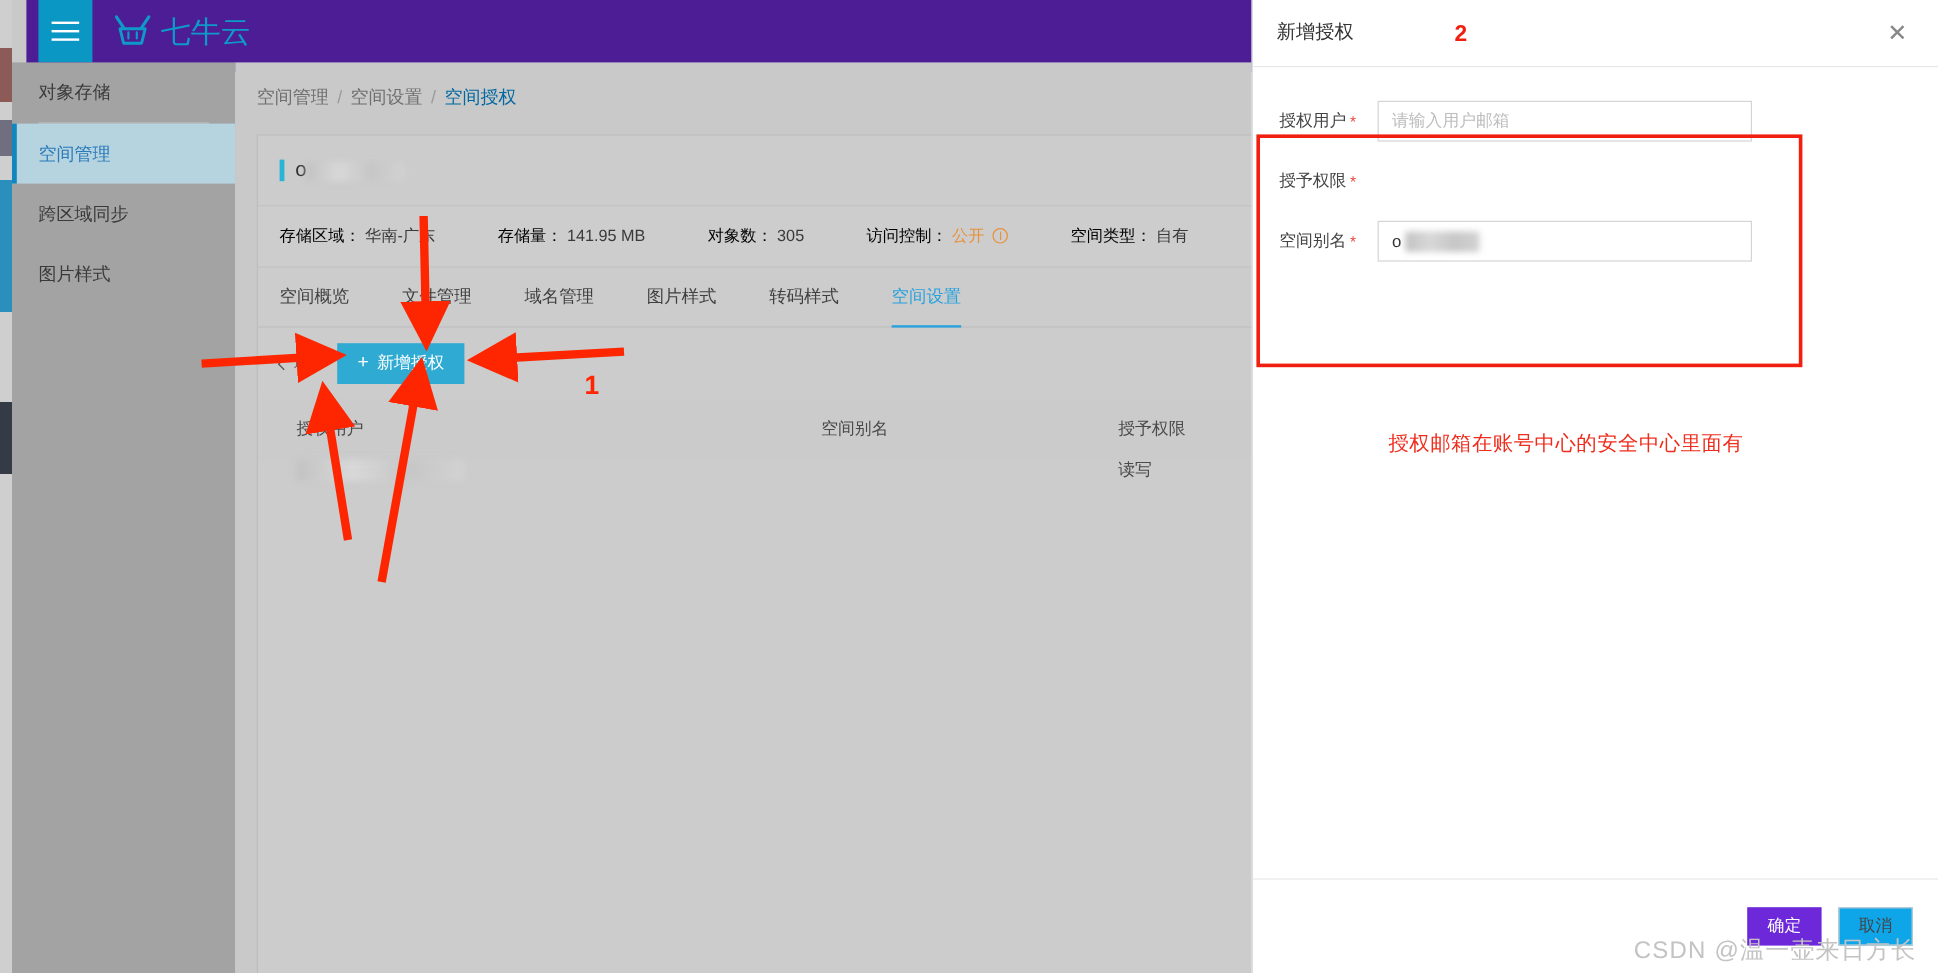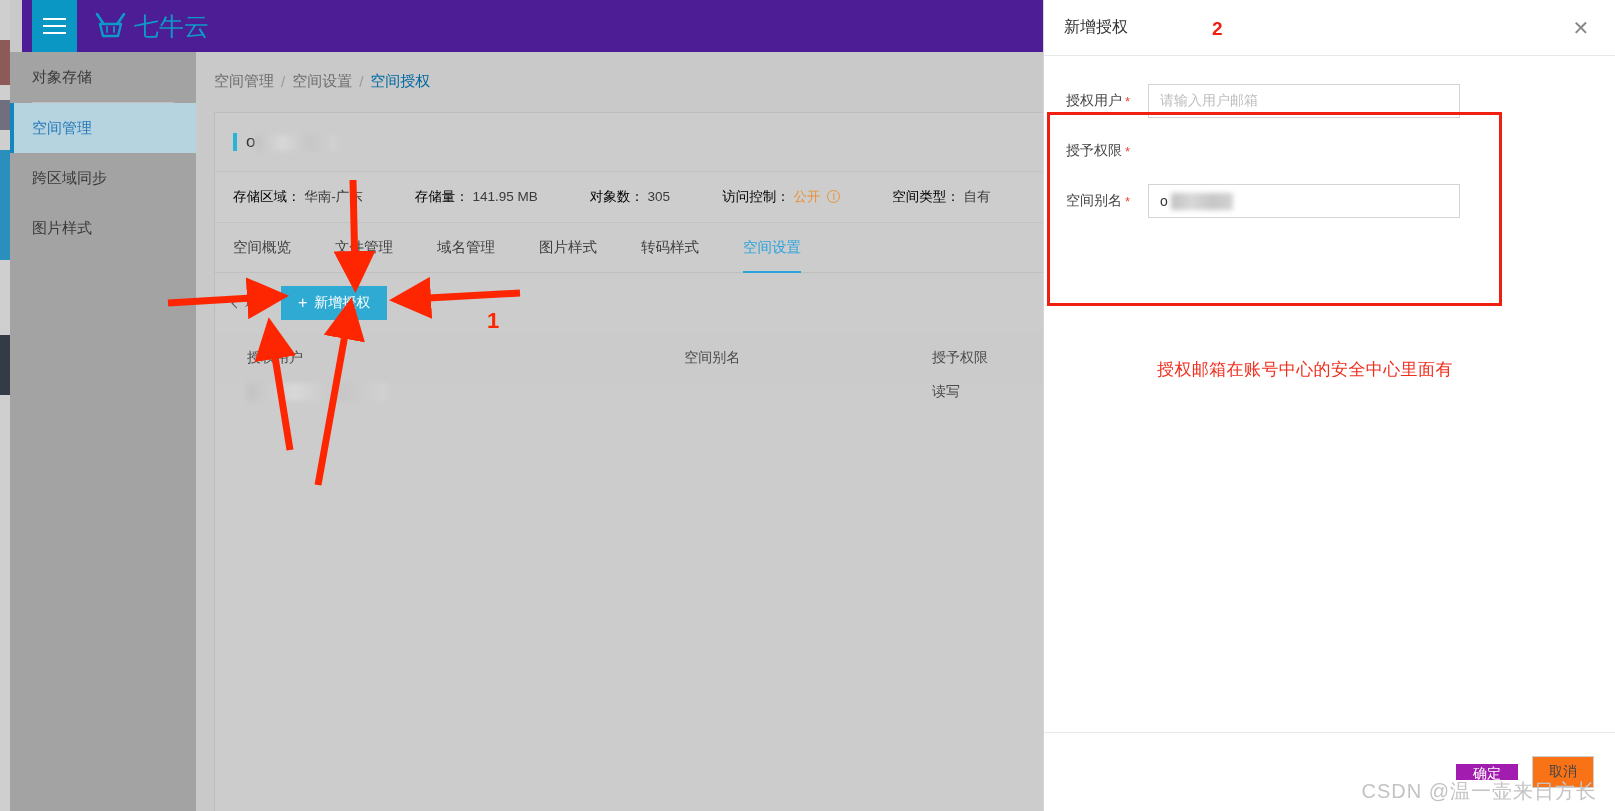--- a/index.html
+++ b/index.html
@@ -194,25 +194,25 @@
     position: absolute; left: 168px; top: 18px; font-size: 19px; color: #f02010;
     font-weight: 600;
   }
 
   .modal-foot {
     position: absolute; left: 0; bottom: 0; width: 572px; height: 79px;
     border-top: 1px solid #e8e8e8; display: flex; align-items: center;
     justify-content: flex-end; padding-right: 22px; gap: 14px;
   }
   .btn-ok {
-    background: #a21caf; color: #fff; border: none; height: 16px; width: 62px;
+    background: #6d28d9; color: #fff; border: none; height: 32px; width: 62px;
     font-size: 14px; cursor: pointer; font-family: inherit;
   }
   .btn-cancel {
-    background: #f97316; color: #444; border: 1px solid #cfcfcf; height: 32px; width: 62px;
+    background: #0ea5e9; color: #444; border: 1px solid #cfcfcf; height: 32px; width: 62px;
     font-size: 14px; cursor: pointer; font-family: inherit;
   }
   .watermark {
     position: absolute; right: 18px; bottom: 6px; font-size: 20px; color: #c3c3c3;
     letter-spacing: 1px; white-space: nowrap;
   }
 
   
   .ann-layer { position: absolute; left: 0; top: 0; width: 1615px; height: 811px; pointer-events: none; }
   .ann-num {

